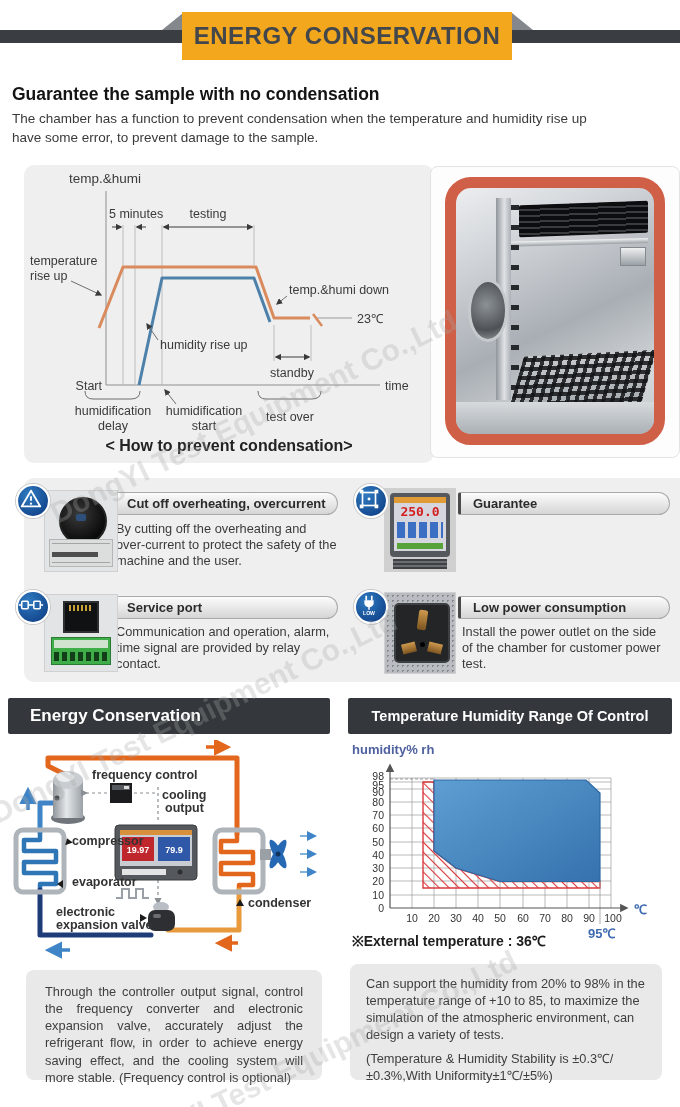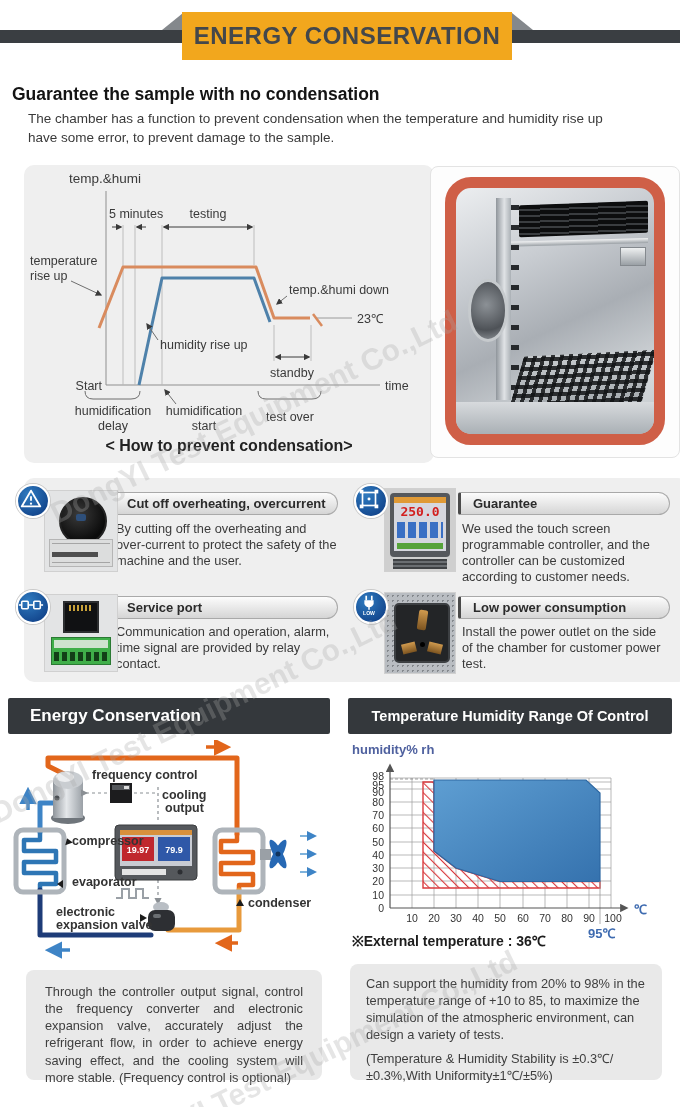--- a/index.html
+++ b/index.html
@@ -7,21 +7,21 @@
         font-family:"Liberation Sans",sans-serif;color:#333;}
   .abs{position:absolute;}
   
   .ribbon-bar{position:absolute;left:0;top:30px;width:680px;height:13px;background:#3A3E42;}
   .fold{position:absolute;width:0;height:0;}
   .fold-l{left:162px;top:13px;border-bottom:17px solid #84888c;border-left:21px solid transparent;}
   .fold-r{left:512px;top:13px;border-bottom:17px solid #84888c;border-right:21px solid transparent;}
   .banner{position:absolute;left:182px;top:12px;width:330px;height:48px;background:#F2A71D;
           text-align:center;line-height:48px;font-size:24px;font-weight:bold;color:#43474B;letter-spacing:.5px;}
   .intro-h{position:absolute;left:12px;top:84px;font-size:17.5px;font-weight:bold;color:#141414;}
-  .intro-b{position:absolute;left:28px;top:110px;width:600px;font-size:13.5px;line-height:1.38;color:#3a3a3a;}
+  .intro-b{position:absolute;left:12px;top:110px;width:600px;font-size:13.5px;line-height:1.38;color:#3a3a3a;}
   
   .panel{position:absolute;background:#EFEFEF;border-radius:10px;margin-left:16px;}
   .caption-svg{font-weight:bold;}
   svg text{font-family:"Liberation Sans",sans-serif;}
   
   .chamber{position:absolute;left:430px;top:166px;width:248px;height:290px;background:#fdfdfd;
            border:1px solid #e3e3e3;border-radius:8px;}
   .gasket{position:absolute;left:14px;top:10px;right:14px;bottom:12px;border:11px solid #CF5F47;
           border-radius:26px;background:linear-gradient(155deg,#eceef0 0%,#c9cdd2 30%,#a9aeb4 55%,#d4d8db 82%,#bfc4c8 100%);overflow:hidden;}
   .heater{position:absolute;left:32%;top:6%;right:3%;height:13%;
@@ -227,21 +227,20 @@
     <div class="ctrl-bezel">
       <div class="ctrl-scr">
         <div class="ctrl-top"></div>
         <div class="ctrl-val">250.0</div>
         <div class="ctrl-btns"></div>
         <div class="ctrl-grn"></div>
       </div>
     </div>
   </div>
   <div class="pill" style="left:458px;top:492px;width:212px;">Guarantee</div>
-  <div class="fbody" style="left:462px;top:521px;width:208px;">We used the touch screen programmable controller, and the controller can be customized according to customer needs.</div>
 
   <div class="ficon" style="left:16px;top:590px;">
     <svg width="26" height="26" viewBox="0 0 28 28">
         <rect x="4" y="10" width="7" height="8" rx="1" fill="none" stroke="#fff" stroke-width="1.7"></rect>
         <rect x="17" y="10" width="7" height="8" rx="1" fill="none" stroke="#fff" stroke-width="1.7"></rect>
         <line x1="11" y1="14" x2="17" y2="14" stroke="#fff" stroke-width="1.7"></line>
         <line x1="1" y1="14" x2="4" y2="14" stroke="#fff" stroke-width="1.7"></line>
         <line x1="24" y1="14" x2="27" y2="14" stroke="#fff" stroke-width="1.7"></line>
       </svg>
   </div>

